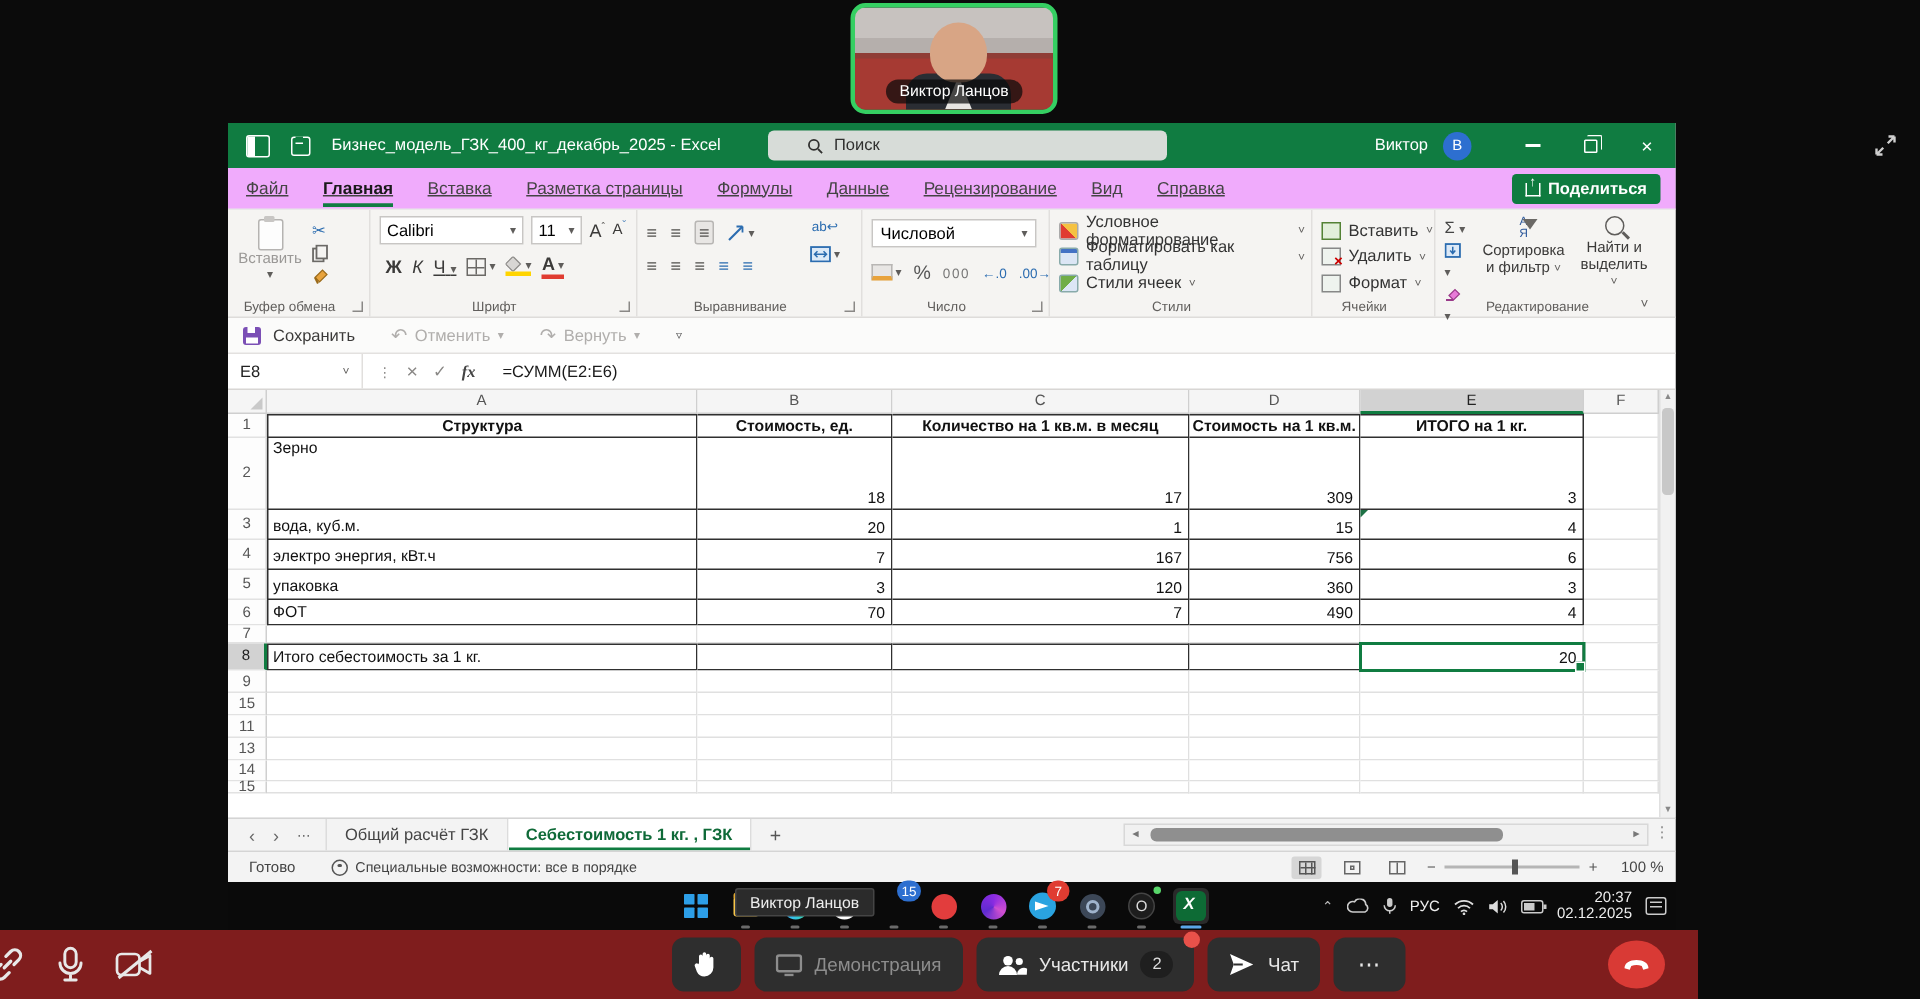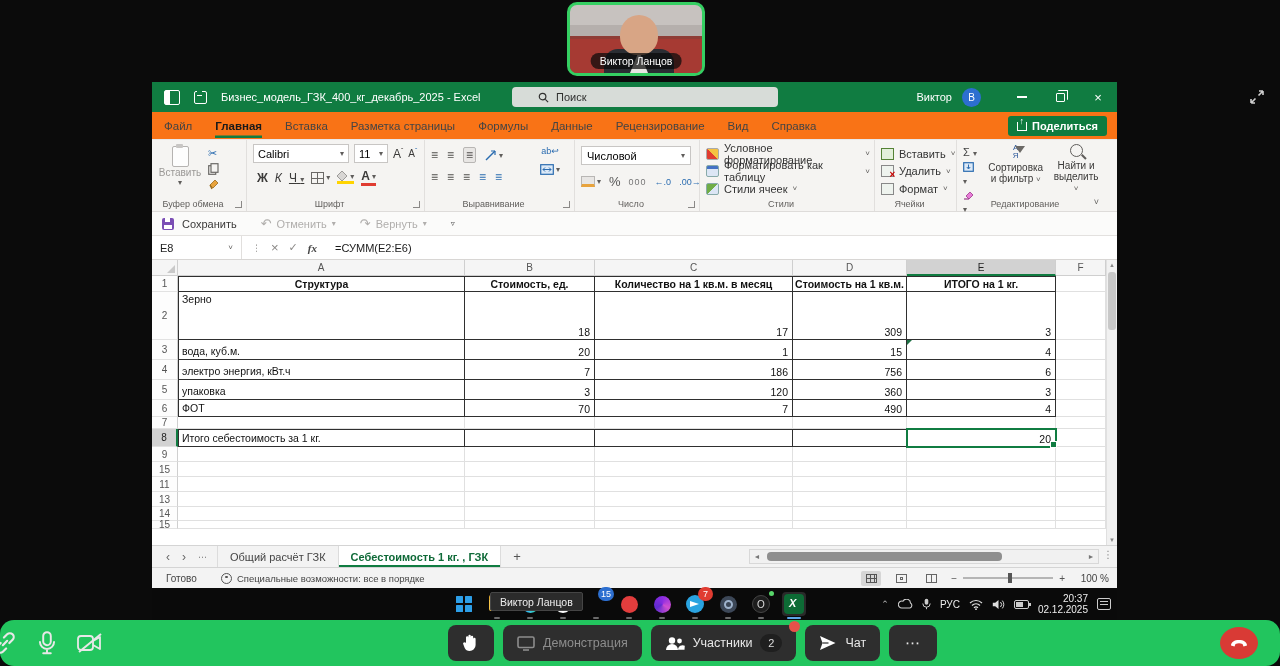--- a/index.html
+++ b/index.html
@@ -32,21 +32,21 @@
      display:flex; align-items:center; color:#30302f; font-size:11px; gap:8px; padding-left:44px; }
   .xl-right { position:absolute; right:0; top:0; height:30px; display:flex; align-items:center; }
   .xl-user { font-size:11px; margin-right:10px; }
   .xl-badge { width:19px; height:19px; border-radius:50%; background:#2d6fd0; color:#fff; font-size:10px; display:flex; align-items:center; justify-content:center; margin-right:22px; }
   .wbtn { width:38px; height:30px; display:flex; align-items:center; justify-content:center; color:#fff; font-size:13px; }
   .wbtn .min { width:10px; height:1.4px; background:#fff; display:block; }
   .wbtn .res { width:9px; height:9px; border:1.2px solid #fff; border-radius:1px; position:relative; }
   .wbtn .res:before { content:""; position:absolute; left:1.5px; top:-3.5px; width:9px; height:9px; border:1.2px solid #fff; border-left:none; border-bottom:none; border-radius:1px; }
 
   
-  .xl-menu { height:28px; background:#f97316; display:flex; align-items:center; padding-left:12px; gap:23px; color:#444; position:relative; flex:none; border-bottom:1px solid #e8e8e8;}
+  .xl-menu { height:28px; background:#f0abfc; display:flex; align-items:center; padding-left:12px; gap:23px; color:#444; position:relative; flex:none; border-bottom:1px solid #e8e8e8;text-decoration:underline;}
   .xl-menu .tab { font-size:11.5px; padding:6px 0; cursor:default; }
   .xl-menu .tab.active { font-weight:bold; color:#1a1a1a; box-shadow:0 -2.5px 0 #107C41 inset; }
   .share-btn { position:absolute; right:10px; top:4px; height:20px; background:#0f7b3f; border-radius:3px; color:#fff;
      display:flex; align-items:center; gap:5px; padding:0 9px; font-size:11px; font-weight:bold; }
   .share-ic { width:10px; height:9px; border:1.2px solid #fff; border-top:none; position:relative; }
   .share-ic:before { content:"↑"; position:absolute; left:1.5px; top:-6px; font-size:9px; font-weight:normal; }
 
   
   .ribbon { height:72px; background:#f5f4f2; display:flex; flex:none; border-bottom:1px solid #dedcda; position:relative; }
   .rgroup { position:relative; height:100%; border-right:1px solid #e1dfdd; padding:4px 4px 14px 6px; }
@@ -193,21 +193,21 @@
   .tray-chev { font-size:9px; color:#bbb; }
   .lang { font-size:10px; color:#eee; }
   .battery { width:15px; height:9px; border:1px solid #ccc; border-radius:2px; position:relative; }
   .battery:before { content:""; position:absolute; right:-3px; top:2px; width:2px; height:3px; background:#ccc; }
   .battery:after { content:""; position:absolute; left:1px; top:1px; bottom:1px; width:7px; background:#ccc; }
   .clock { text-align:right; font-size:10px; line-height:11px; color:#eee; }
   .notif { width:14px; height:12px; border:1px solid #ccc; border-radius:2px; position:relative; }
   .notif:before { content:""; position:absolute; left:2px; top:2px; right:2px; height:1px; background:#ccc; box-shadow:0 3px 0 #ccc; }
 
   
-  .zbar { position:absolute; left:0; bottom:0; width:1280px; height:46px; background:#22c55e;border-radius:14px; }
+  .zbar { position:absolute; left:0; bottom:0; width:1132px; height:46px; background:#7f1d1d; }
   .zleft { position:absolute; left:-8px; top:0; height:46px; display:flex; align-items:center; gap:18px; }
   .zctr { position:absolute; left:448px; top:5px; height:36px; display:flex; align-items:center; gap:9px; }
   .zbtn { height:36px; background:#2e2e2e; border-radius:8px; display:flex; align-items:center; justify-content:center; gap:8px; color:#e8e8e8; font-size:12.5px; padding:0 14px; position:relative; }
   .zbtn .dimtxt { color:#8d8d8d; }
   .zpill { background:#1f1f1f; border-radius:9px; min-width:22px; height:18px; display:flex; align-items:center; justify-content:center; font-size:11px; color:#ddd; }
   .reddot { position:absolute; top:-4px; right:-4px; width:11px; height:11px; border-radius:50%; background:#e8514a; }
   .zleave { position:absolute; right:22px; top:7px; width:38px; height:32px; border-radius:50%; background:#d93a35; display:flex; align-items:center; justify-content:center; }
 </style>
 </head>
 <body>
@@ -521,21 +521,21 @@
               <div class="cell cB dk numc">20</div>
               <div class="cell cC dk numc">1</div>
               <div class="cell cD dk numc">15</div>
               <div class="cell cE dk numc">4<i class="flag"></i></div>
               <div class="cell cF"></div>
             </div>
             <div class="grow" style="height: 20px;">
               <div class="rnum">4</div>
               <div class="cell cA dk dkl lab">электро энергия, кВт.ч</div>
               <div class="cell cB dk numc">7</div>
-              <div class="cell cC dk numc">186</div>
+              <div class="cell cC dk numc">167</div>
               <div class="cell cD dk numc">756</div>
               <div class="cell cE dk numc">6</div>
               <div class="cell cF"></div>
             </div>
             <div class="grow" style="height: 20px;">
               <div class="rnum">5</div>
               <div class="cell cA dk dkl lab">упаковка</div>
               <div class="cell cB dk numc">3</div>
               <div class="cell cC dk numc">120</div>
               <div class="cell cD dk numc">360</div>

